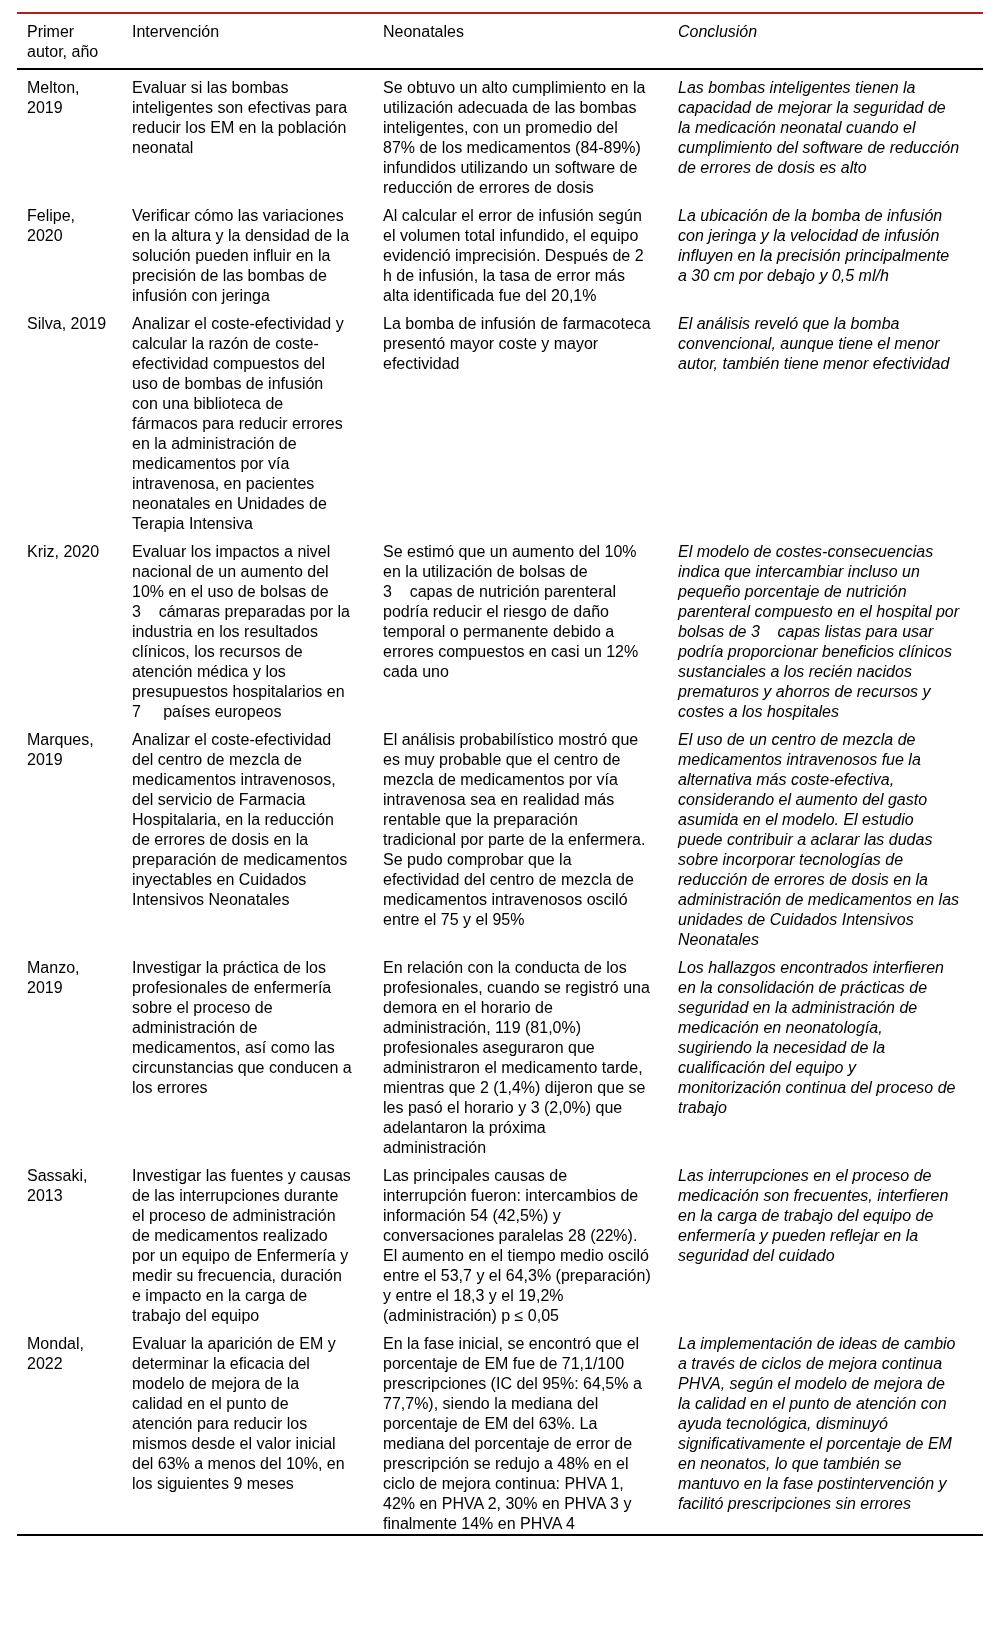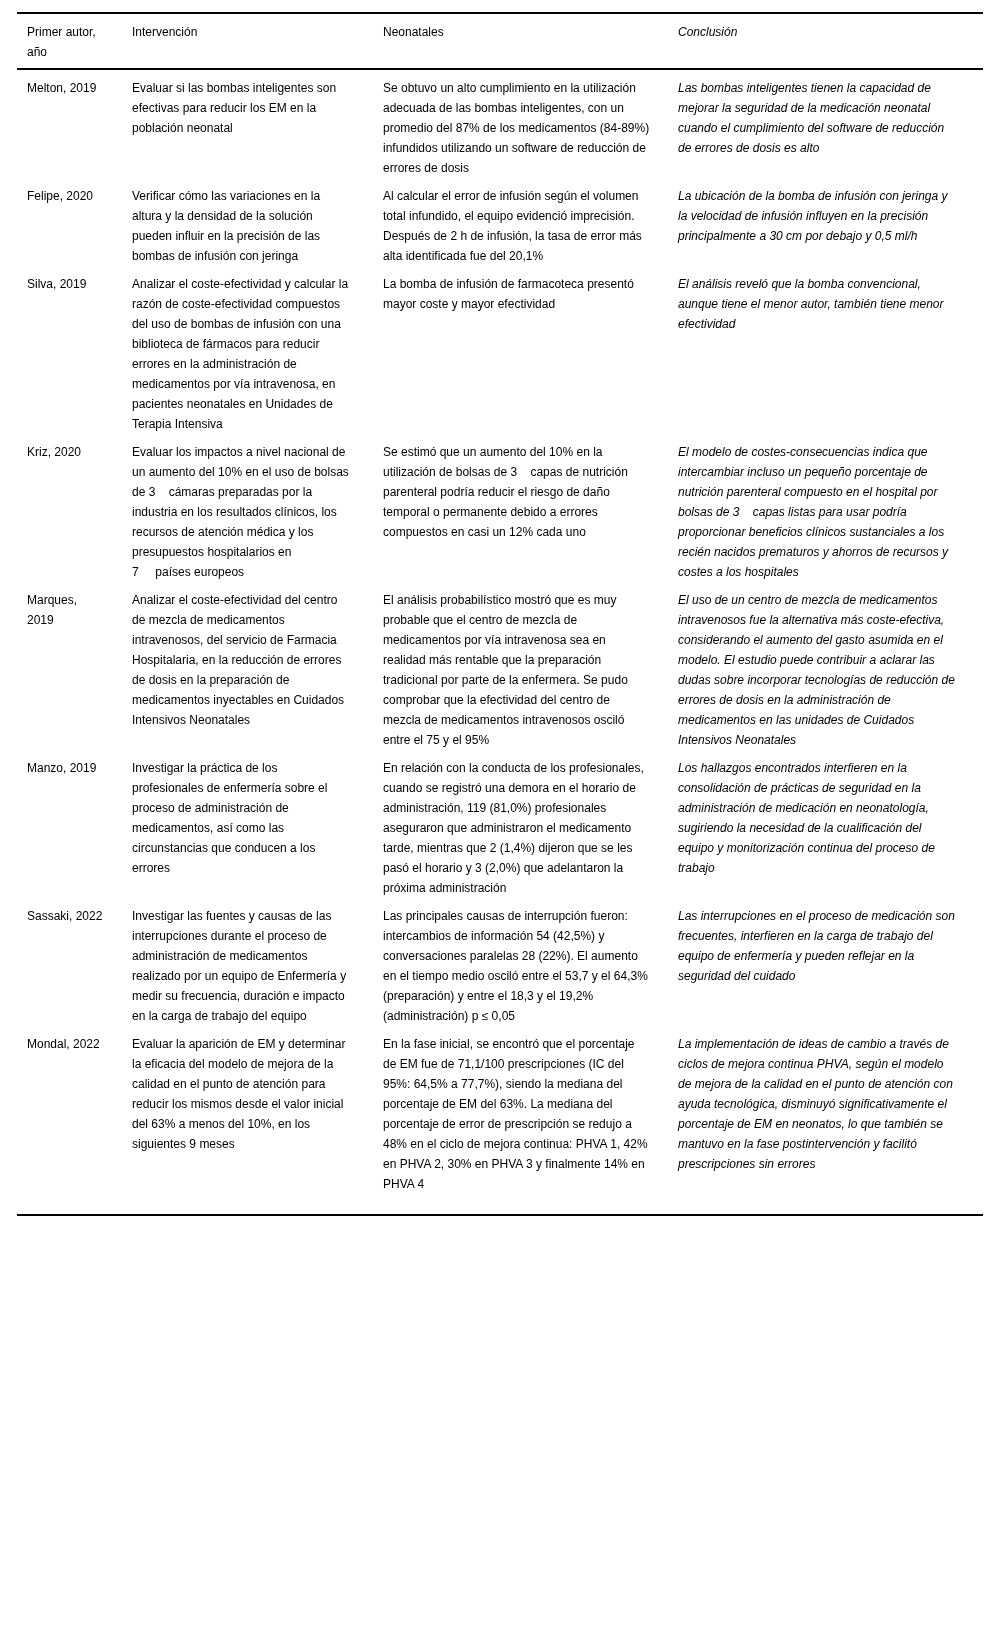--- a/index.html
+++ b/index.html
@@ -15,42 +15,42 @@
     overflow: hidden;
   }
   .page {
     padding-top: 12px;
   }
   table.review-table {
     border-collapse: collapse;
     table-layout: fixed;
     margin-left: 17px;
     width: 966px;
-    border-top: 2px solid #000000;
+    border-top: 2px solid #b91c1c;
     border-bottom: 2px solid #000;
-    font-size: 12px;
+    font-size: 16px;
     line-height: 20px;
   }
   th, td {
     vertical-align: top;
     text-align: left;
     font-weight: normal;
     padding: 0;
     word-wrap: break-word;
   }
   thead th {
     padding-top: 8px;
     padding-bottom: 6px;
     border-bottom: 2px solid #000;
   }
   tbody td {
     padding-top: 8px;
   }
   tbody tr:last-child td {
-    padding-bottom: 20px;
+    padding-bottom: 0;
   }
   .c1 { padding-left: 10px; padding-right: 25px; }
   .c2 { padding-right: 31px; }
   .c3 { padding-right: 27px; }
   .c4 { padding-right: 23px; font-style: italic; }
 </style>
 </head>
 <body>
 
 <div class="page">
@@ -100,21 +100,21 @@
         <td class="c3">El análisis probabilístico mostró que es muy probable que el centro de mezcla de medicamentos por vía intravenosa sea en realidad más rentable que la preparación tradicional por parte de la enfermera. Se pudo comprobar que la efectividad del centro de mezcla de medicamentos intravenosos osciló entre el 75 y el 95%</td>
         <td class="c4">El uso de un centro de mezcla de medicamentos intravenosos fue la alternativa más coste-efectiva, considerando el aumento del gasto asumida en el modelo. El estudio puede contribuir a aclarar las dudas sobre incorporar tecnologías de reducción de errores de dosis en la administración de medicamentos en las unidades de Cuidados Intensivos Neonatales</td>
       </tr>
       <tr>
         <td class="c1">Manzo, 2019</td>
         <td class="c2">Investigar la práctica de los profesionales de enfermería sobre el proceso de administración de medicamentos, así como las circunstancias que conducen a los errores</td>
         <td class="c3">En relación con la conducta de los profesionales, cuando se registró una demora en el horario de administración, 119 (81,0%) profesionales aseguraron que administraron el medicamento tarde, mientras que 2 (1,4%) dijeron que se les pasó el horario y 3 (2,0%) que adelantaron la próxima administración</td>
         <td class="c4">Los hallazgos encontrados interfieren en la consolidación de prácticas de seguridad en la administración de medicación en neonatología, sugiriendo la necesidad de la cualificación del equipo y monitorización continua del proceso de trabajo</td>
       </tr>
       <tr>
-        <td class="c1">Sassaki, 2022</td>
+        <td class="c1">Sassaki, 2013</td>
         <td class="c2">Investigar las fuentes y causas de las interrupciones durante el proceso de administración de medicamentos realizado por un equipo de Enfermería y medir su frecuencia, duración e impacto en la carga de trabajo del equipo</td>
         <td class="c3">Las principales causas de interrupción fueron: intercambios de información 54 (42,5%) y conversaciones paralelas 28 (22%). El aumento en el tiempo medio osciló entre el 53,7 y el 64,3% (preparación) y entre el 18,3 y el 19,2% (administración) p ≤ 0,05</td>
         <td class="c4">Las interrupciones en el proceso de medicación son frecuentes, interfieren en la carga de trabajo del equipo de enfermería y pueden reflejar en la seguridad del cuidado</td>
       </tr>
       <tr>
         <td class="c1">Mondal, 2022</td>
         <td class="c2">Evaluar la aparición de EM y determinar la eficacia del modelo de mejora de la calidad en el punto de atención para reducir los mismos desde el valor inicial del 63% a menos del 10%, en los siguientes 9 meses</td>
         <td class="c3">En la fase inicial, se encontró que el porcentaje de EM fue de 71,1/100 prescripciones (IC del 95%: 64,5% a 77,7%), siendo la mediana del porcentaje de EM del 63%. La mediana del porcentaje de error de prescripción se redujo a 48% en el ciclo de mejora continua: PHVA 1, 42% en PHVA 2, 30% en PHVA 3 y finalmente 14% en PHVA 4</td>
         <td class="c4">La implementación de ideas de cambio a través de ciclos de mejora continua PHVA, según el modelo de mejora de la calidad en el punto de atención con ayuda tecnológica, disminuyó significativamente el porcentaje de EM en neonatos, lo que también se mantuvo en la fase postintervención y facilitó prescripciones sin errores</td>
       </tr>

